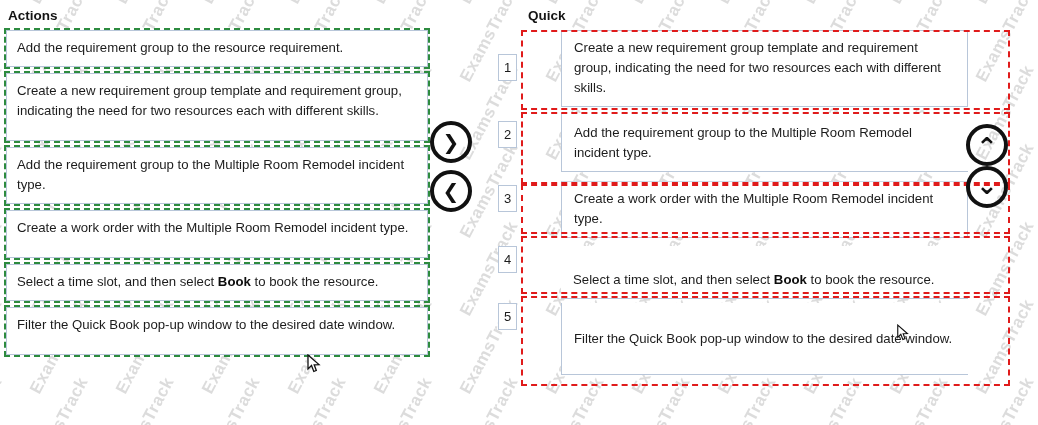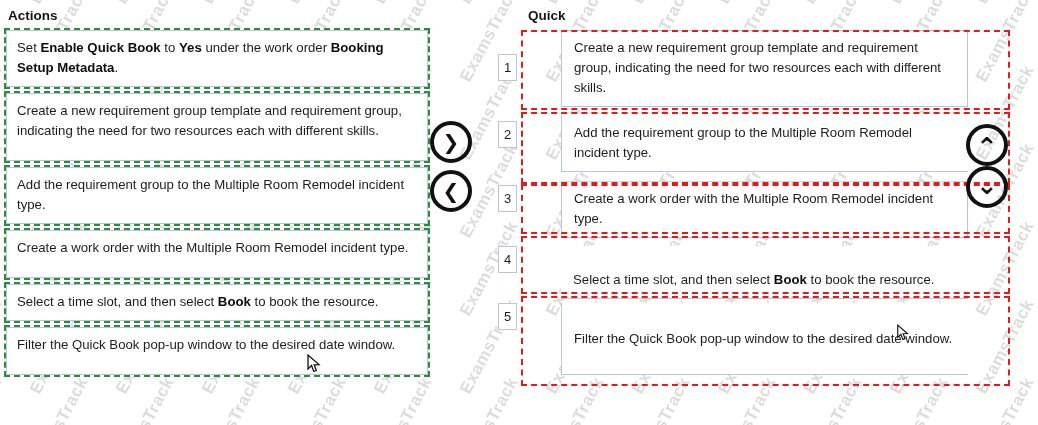--- a/index.html
+++ b/index.html
@@ -157,21 +157,21 @@
 </style>
 </head>
 <body>
 
 <div id="root">
 
   <div class="col-head" id="head-actions">Actions</div>
   <div class="col-head" id="head-order">Quick</div>
 
   <div id="actions-panel">
-    <div class="action-item" style="min-height:48px;">Set <b>Enable Quick Book</b> to <b>Yes</b> under the work order <b>Booking Setup Metadata</b>.</div>
+    <div class="action-item" style="min-height:28px;">Add the requirement group to the resource requirement.</div>
     <div class="action-item" style="min-height:68px;">Create a new requirement group template and requirement group, indicating the need for two resources each with different skills.</div>
     <div class="action-item" style="min-height:48px;">Add the requirement group to the Multiple Room Remodel incident type.</div>
     <div class="action-item" style="min-height:48px;">Create a work order with the Multiple Room Remodel incident type.</div>
     <div class="action-item" style="min-height:28px;">Select a time slot, and then select <b>Book</b> to book the resource.</div>
     <div class="action-item" style="min-height:48px;">Filter the Quick Book pop-up window to the desired date window.</div>
   </div>
 
   <div class="circle-btn" id="btn-move-right">
     <span class="chev">❯</span>
   </div>

